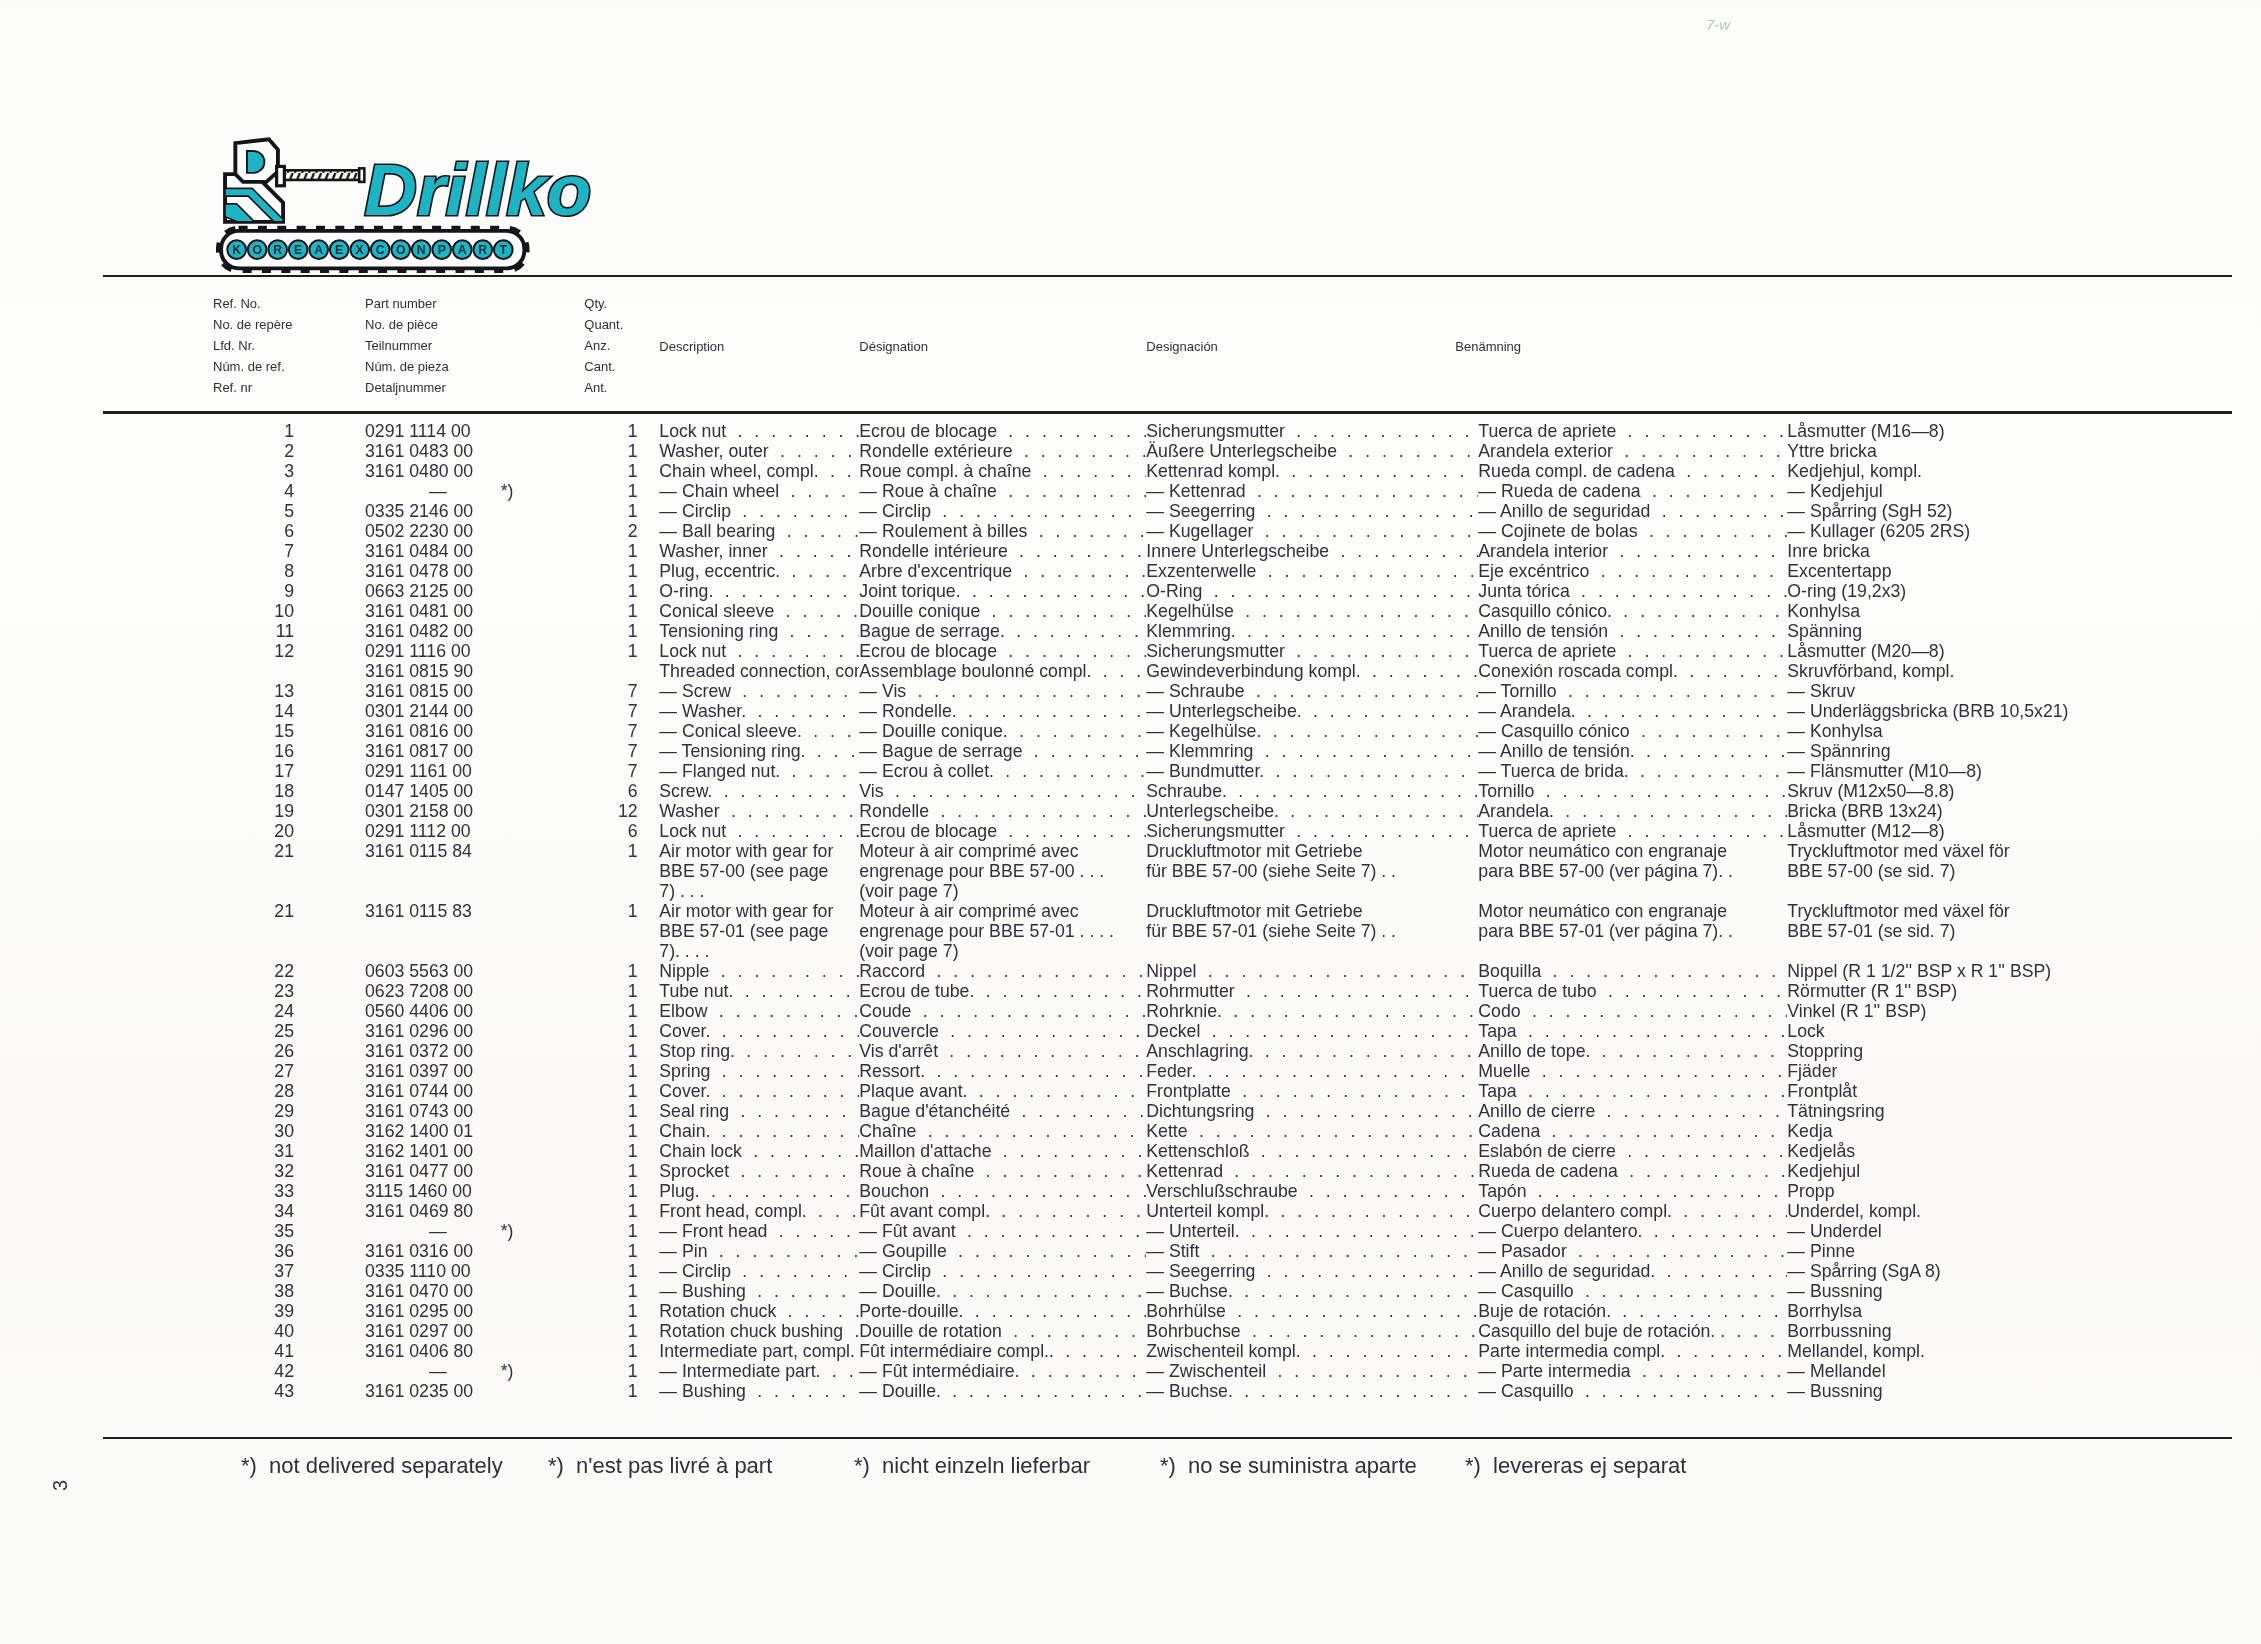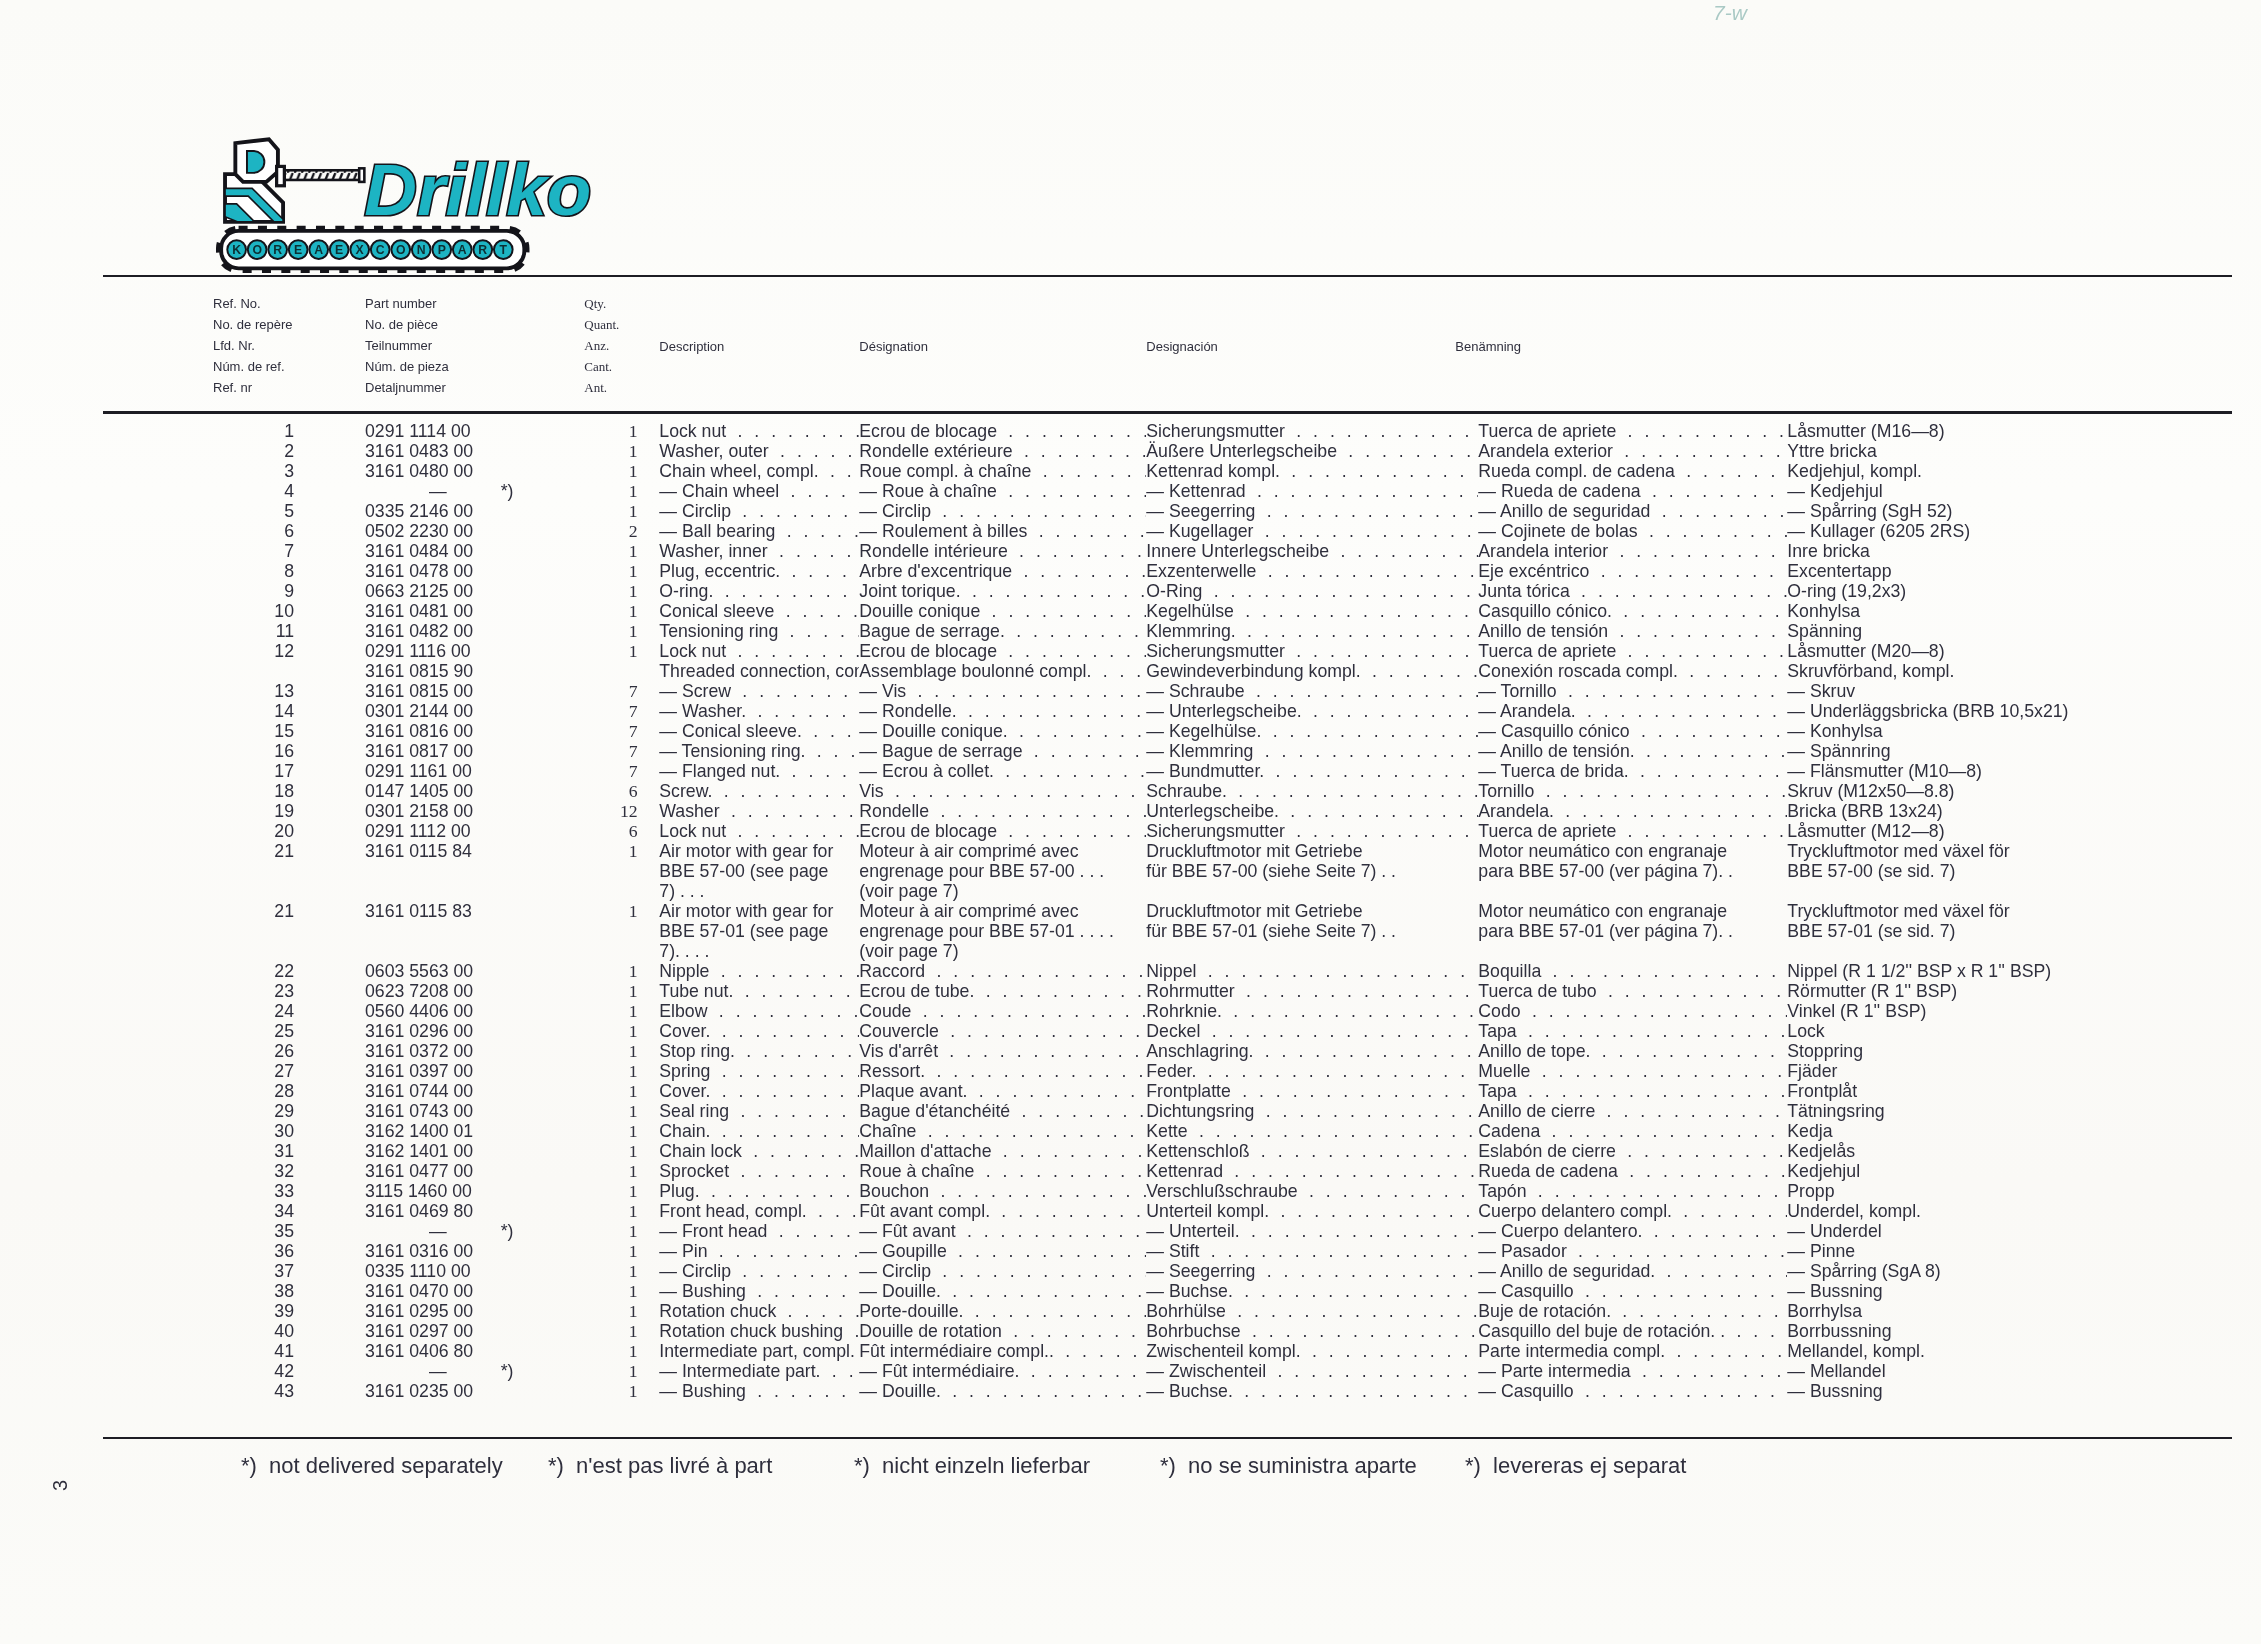--- a/index.html
+++ b/index.html
@@ -17,27 +17,27 @@
   .hr { position:absolute; left:103px; width:2129px; background:#1d1d24; }
   .hr.r1 { top:275px; height:1.9px; }
   .hr.r2 { top:411px; height:2.6px; }
   .hr.r3 { top:1437px; height:1.9px; }
 
   
   .logo-wrap { position:absolute; left:216px; top:134px; width:387px; height:139px; }
   .logo-wrap svg { width:100%; height:100%; }
 
   
-  .corner-mark { position:absolute; left:1706px; top:1px; font-size:21px; font-style:italic;
-                 color:#8fb9b4; opacity:.75;margin-left:7px; }
+  .corner-mark { position:absolute; left:1706px; top:16px; font-size:15px; font-style:italic;
+                 color:#8fb9b4; opacity:.75; }
 
   
   .c-ref  { width:81px; }
   .c-part { width:200px; margin-left:71px; }
-  .c-qty  { width:61px;  margin-left:19.3px;font-family:Liberation Serif, serif; }
+  .c-qty  { width:61px;  margin-left:19.3px; }
   .c-en   { width:200px; margin-left:14px; }
   .c-fr   { width:287px; }
   .c-de   { width:332px; }
   .c-es   { width:309px; }
   .c-sv   { width:432px; }
 
   
   .thead { position:absolute; top:293px; left:213px; display:flex;
            font-size:13px; line-height:21px; }
   .hc { white-space:pre-line; overflow:visible; }

